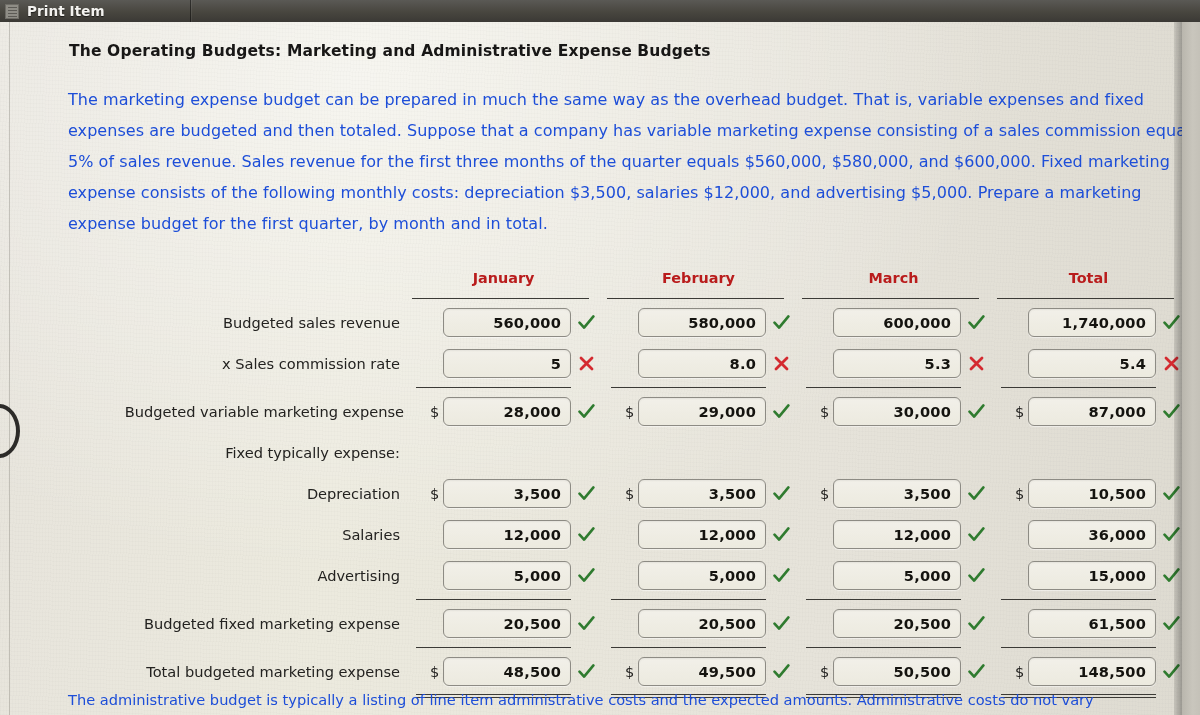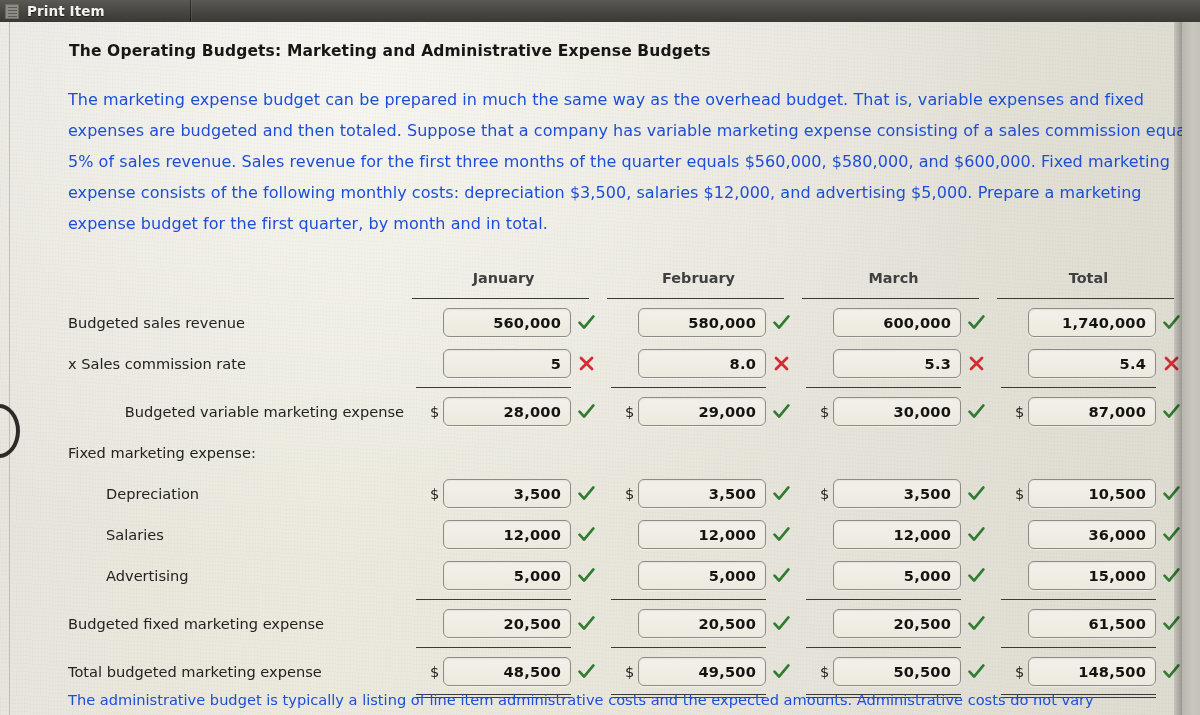--- a/index.html
+++ b/index.html
@@ -148,35 +148,36 @@
     table-layout: fixed;
   }
   .grid col.c-label { width: 338px; }
   .grid col.c-col   { width: 195px; }
 
   .grid th {
     font-size: 14.4px;
     font-weight: bold;
     text-align: center;
     padding: 0 0 9px 0;
-    color: #404040;
+    color: #b91c1c;
     vertical-align: bottom;
   }
   .grid th.lbl { text-align: left; }
 
   .grid td {
     padding: 0;
     vertical-align: middle;
     height: 41px;
   }
   .rowlabel {
     font-size: 14.6px;
     color: #232220;
     white-space: nowrap;
     padding-right: 6px;
+    text-align: right;
   }
   .rowlabel.indent { padding-left: 38px; }
   .rowlabel.tight  { text-align: right; padding-right: 2px; }
 
   
   .cell {
     display: flex;
     align-items: center;
     justify-content: flex-end;
     gap: 0px;
@@ -451,21 +452,21 @@
                 <span class="mark ok">
                   <svg width="17" height="15" viewBox="0 0 17 15" aria-hidden="true">
                     <path d="M1.5 7.6 L6.1 12.6 L15.4 1.4" fill="none" stroke="currentColor" stroke-width="2.6" stroke-linecap="round" stroke-linejoin="round"></path>
                   </svg>
                 </span>
               </div>
             </td>
           </tr>
           <tr>
             <td>
-              <div class="rowlabel">Fixed marketing expense:</div>
+              <div class="rowlabel">Fixed typically expense:</div>
             </td>
             <td></td>
             <td></td>
             <td></td>
             <td></td>
           </tr>
           <tr>
             <td>
               <div class="rowlabel indent">Depreciation</div>
             </td>

